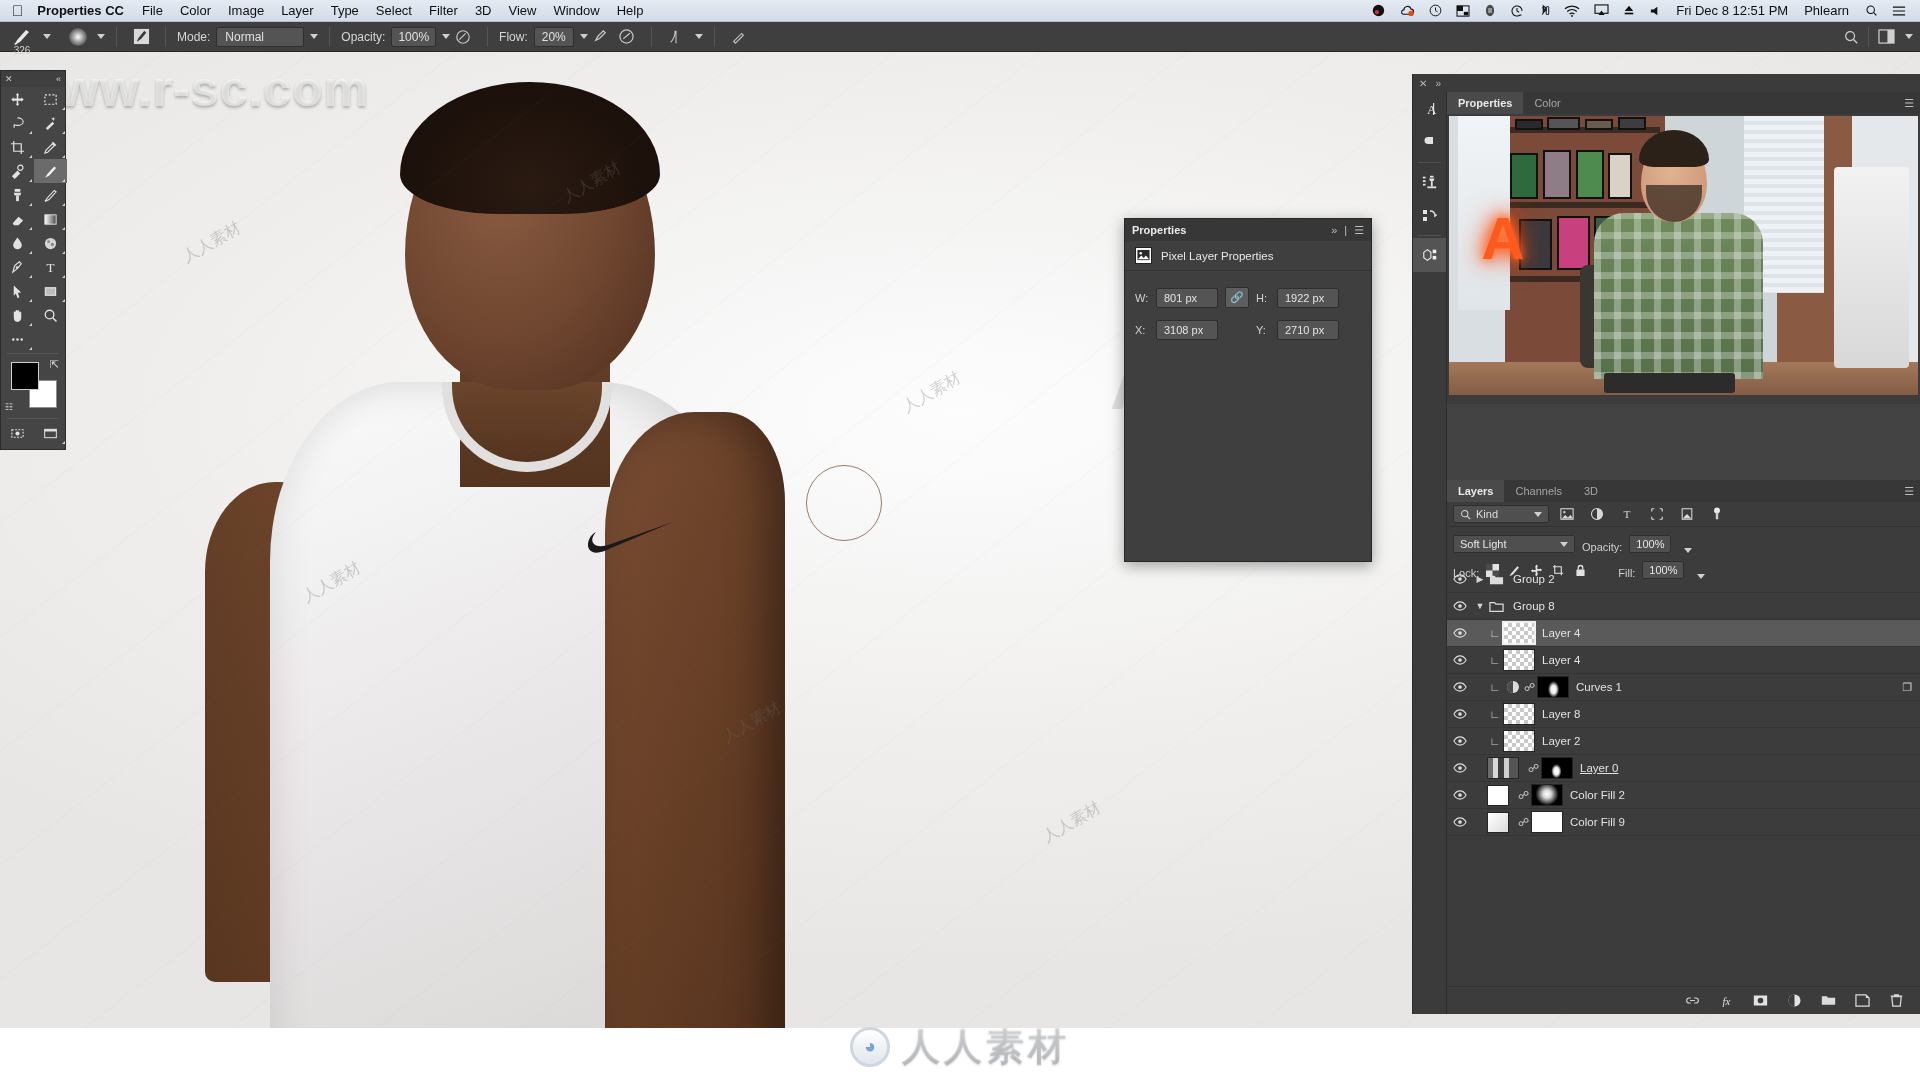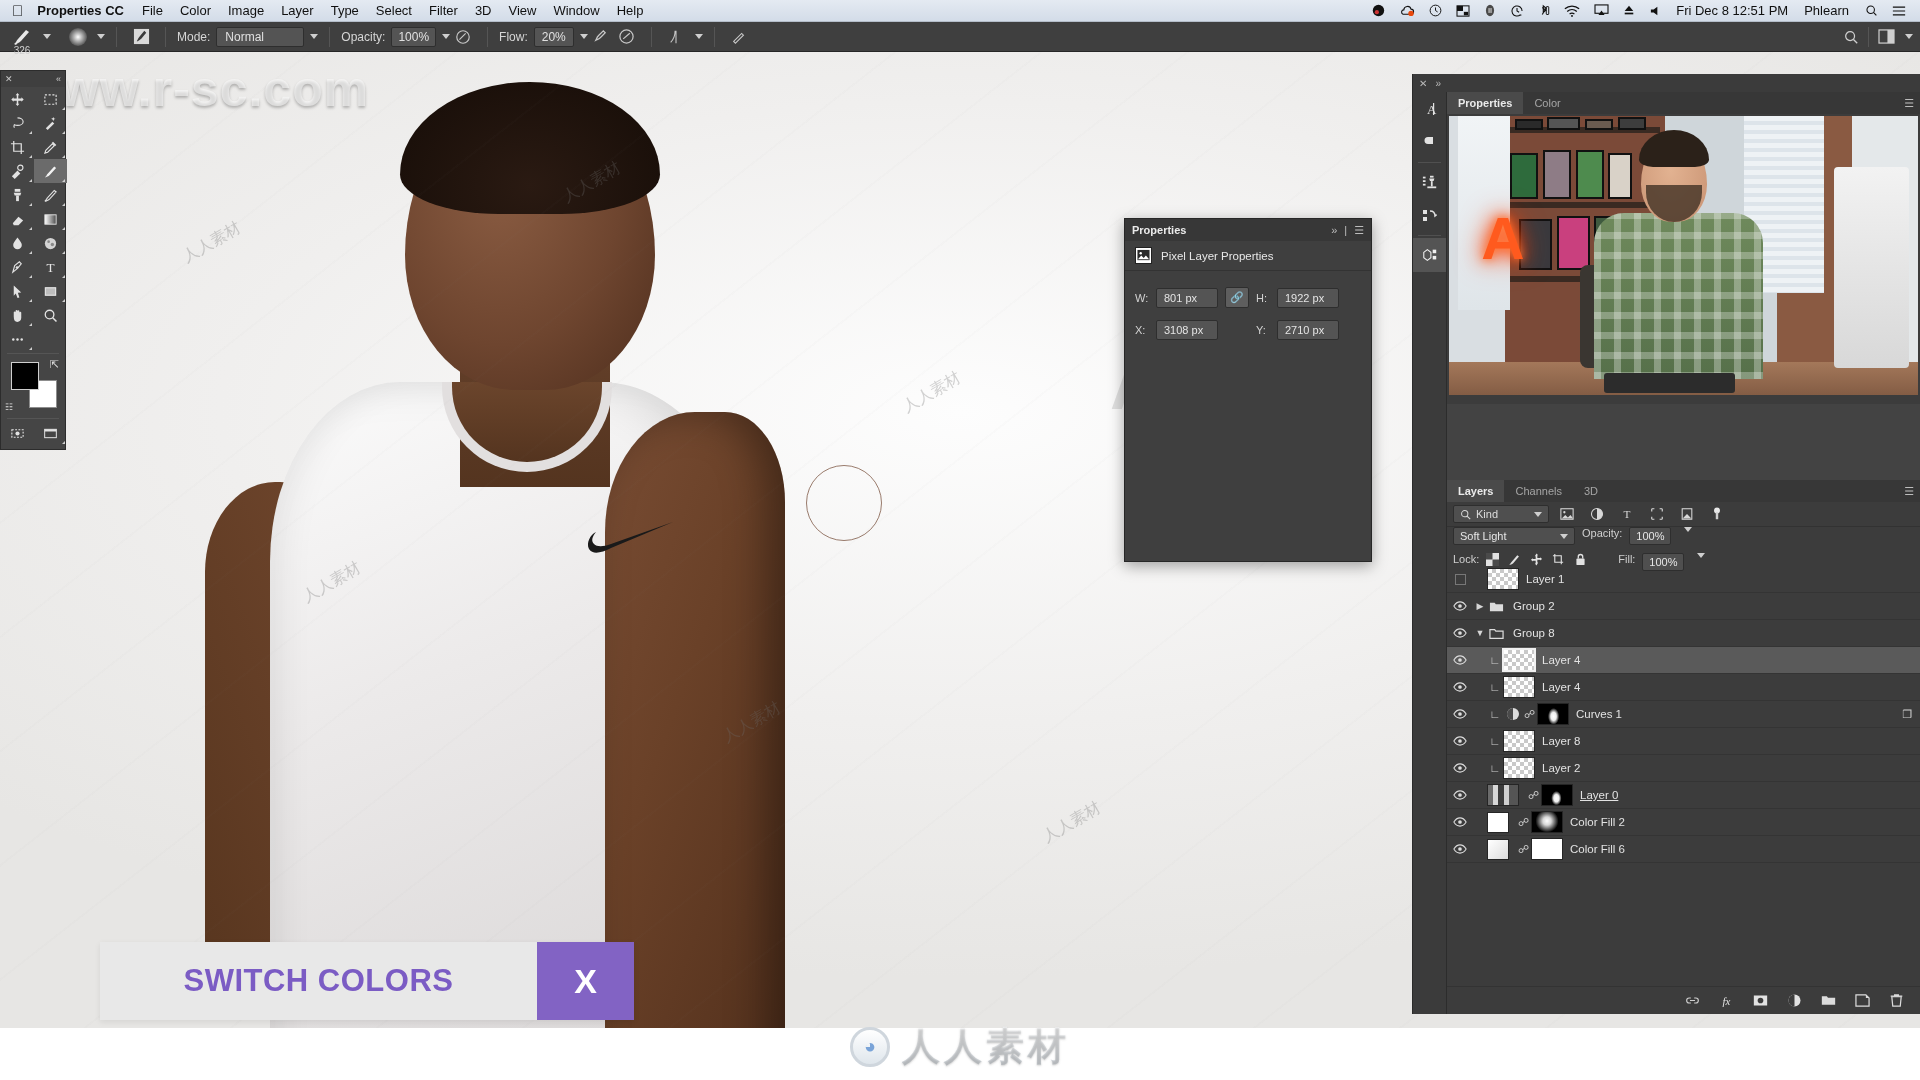--- a/index.html
+++ b/index.html
@@ -299,21 +299,21 @@
     padding: 0 6px; background: #3c3c3c; border-bottom: 1px solid #323232;
   }
   .kindsel {
     background: #4f4f4f; border: 1px solid #2e2e2e; border-radius: 2px;
     color: #ddd; font-size: 11px; padding: 2px 6px; width: 96px;
     display: flex; align-items: center; gap: 5px;
   }
   .filtericon { width: 24px; height: 20px; display: flex; align-items: center; justify-content: center; color: #d8d8d8; }
   .filtericon svg { width: 14px; height: 14px; }
   .blendrow, .lockrow {
-    height: 26px; display: flex; align-items: flex-start; gap: 7px;
+    height: 26px; display: flex; align-items: flex-end; gap: 7px;
     padding: 0 6px; font-size: 11px; color: #cfcfcf;
   }
   .blendsel {
     background: #4f4f4f; border: 1px solid #2e2e2e; border-radius: 2px;
     color: #e6e6e6; font-size: 11px; padding: 2px 6px; width: 122px;
     display: flex; align-items: center; justify-content: space-between;
   }
   .smallfield {
     background: #4f4f4f; border: 1px solid #2e2e2e; border-radius: 2px;
     color: #e6e6e6; font-size: 11px; padding: 2px 5px; min-width: 42px; text-align: center;
@@ -645,24 +645,20 @@
       <div class="wm-tile" style="left:1040px; top:760px;">人人素材</div>
       <div class="bottom-strip"></div>
       <div class="wm-bottom">
         <span class="logo">◕</span>
         <span class="txt">人人素材</span>
       </div>
     </div>
     <div class="wm-top">www.r-sc.com</div>
   </div>
 
-  <div class="switchbanner">
-    <div class="lbl" style="color:#7b5cc4">SWITCH COLORS</div>
-    <div class="key" style="background:#8263c4">X</div>
-  </div>
 
   <div class="toolbar">
     <div class="tb-head">
       <span>✕</span>
       <span>«</span>
     </div>
     <div class="toolgrid">
       <div class="tool">
         <svg viewBox="0 0 16 16">
             <path d="M8 1l2 2.4H8.8v3.4h3.4V5.6L14.6 8l-2.4 2.4V9.2H8.8v3.4H10L8 15l-2-2.4h1.2V9.2H3.8v1.2L1.4 8l2.4-2.4v1.2h3.4V3.4H6z" fill="#e2e2e2"></path>
@@ -1047,28 +1043,20 @@
               </svg>
           </span>
         </span>
         <span style="margin-left:24px">Fill:</span>
         <span class="smallfield">100%</span>
         <span class="caret"></span>
       </div>
 
       <div class="layerlist">
 
-        <div class="layerrow">
-          <span class="eyebox">
-              <span class="bx"></span>
-            </span>
-          <span class="disclosure"></span>
-          <span class="thumb"></span>
-          <span class="lname">Layer 1</span>
-        </div>
 
         <div class="layerrow">
           <span class="eye">
             <svg viewBox="0 0 16 11">
                 <path d="M8 .8C3.8.8 1 5.5 1 5.5s2.8 4.7 7 4.7 7-4.7 7-4.7S12.2.8 8 .8z" fill="none" stroke="#ddd" stroke-width="1.2"></path>
                 <circle cx="8" cy="5.5" r="2.1" fill="#ddd"></circle>
               </svg>
           </span>
           <span class="disclosure">▶</span>
           <span class="folderico">
@@ -1200,21 +1188,21 @@
           <span class="eye">
             <svg viewBox="0 0 16 11">
                 <path d="M8 .8C3.8.8 1 5.5 1 5.5s2.8 4.7 7 4.7 7-4.7 7-4.7S12.2.8 8 .8z" fill="none" stroke="#ddd" stroke-width="1.2"></path>
                 <circle cx="8" cy="5.5" r="2.1" fill="#ddd"></circle>
               </svg>
           </span>
           <span class="disclosure"></span>
           <span class="thumb solid-grad" style="width:22px;height:21px"></span>
           <span class="linkico">☍</span>
           <span class="mask white"></span>
-          <span class="lname">Color Fill 6</span>
+          <span class="lname">Color Fill 9</span>
         </div>
 
       </div>
 
       <div class="layerfooter">
         <span class="fbtn">
           <svg viewBox="0 0 18 14">
               <path d="M7 4H5a3 3 0 000 6h2M11 4h2a3 3 0 010 6h-2M6 7h6" fill="none" stroke="#cfcfcf" stroke-width="1.4"></path>
             </svg>
         </span>

